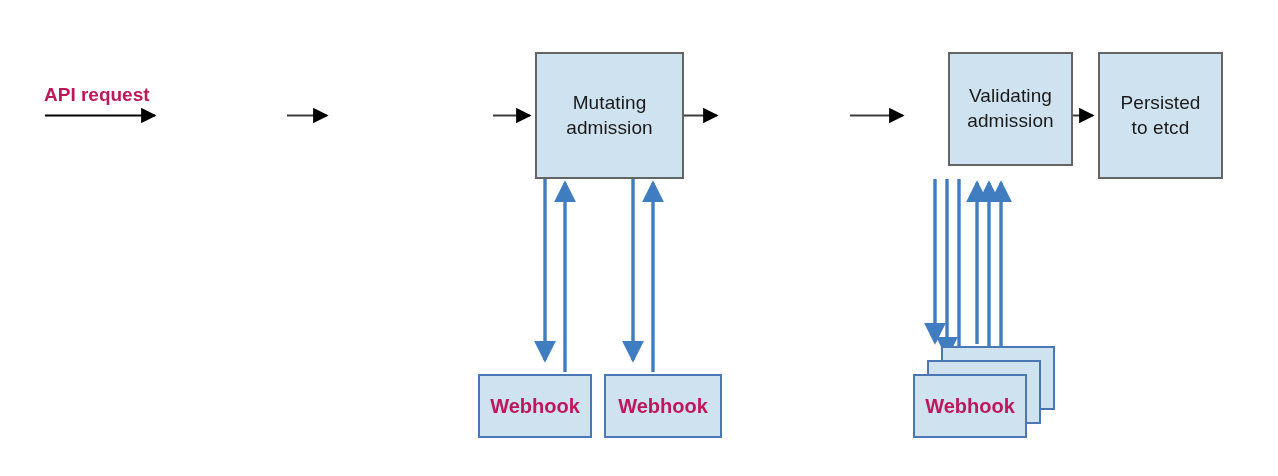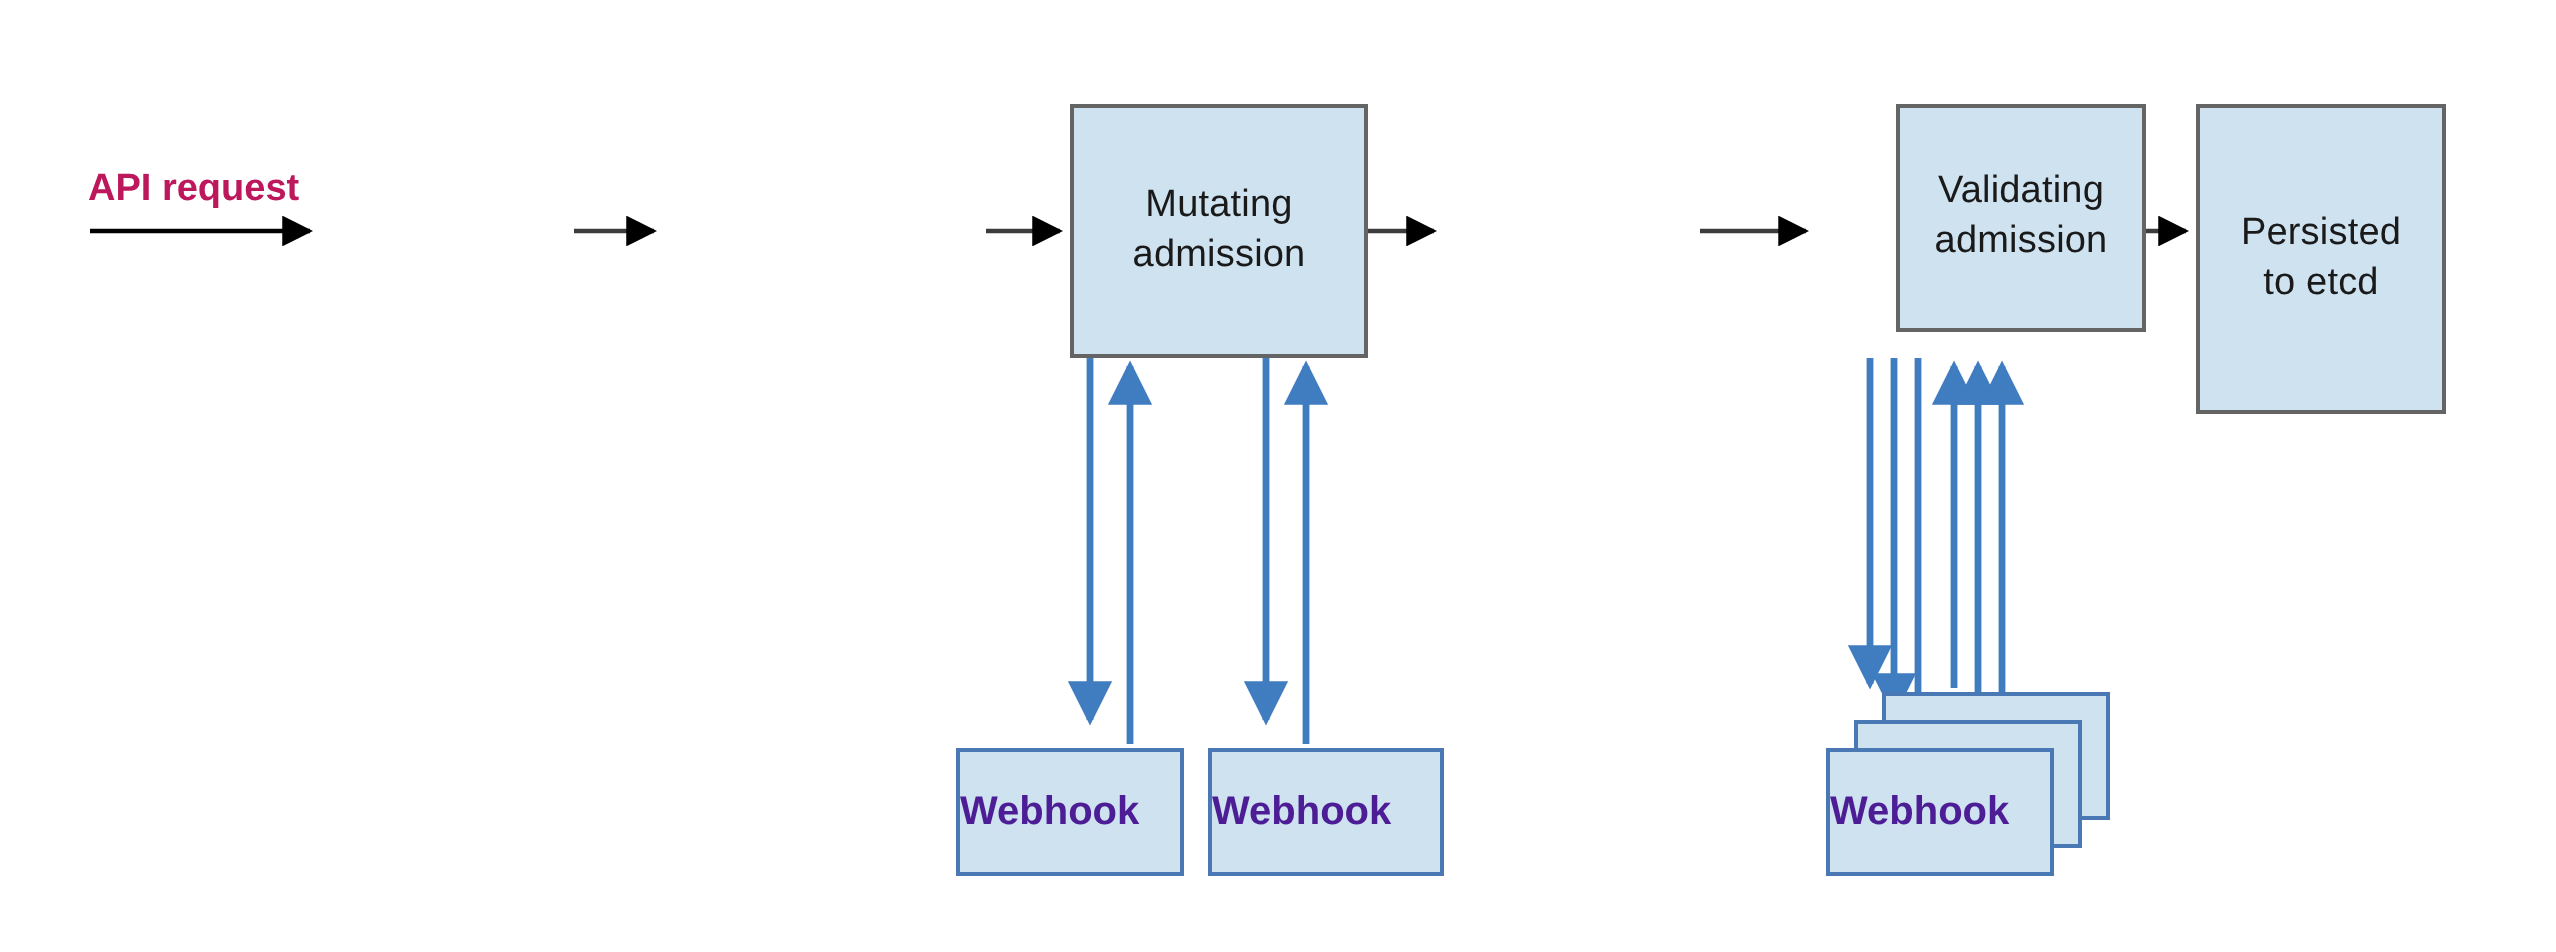--- a/index.html
+++ b/index.html
@@ -44,22 +44,23 @@
   .stage-box .label-lines {
     white-space: pre-line;
   }
   .webhook-box {
     position: absolute;
     box-sizing: border-box;
     background: #cfe2f0;
     border: 2px solid #4a78b5;
     display: flex;
     align-items: center;
+    justify-content: center;
     text-align: center;
-    color: #4c1d95;
+    color: #be185d;
     font-size: 20px;
     font-weight: bold;
     font-family: "Liberation Sans", sans-serif;
   }
   .webhook-ghost {
     position: absolute;
     box-sizing: border-box;
     background: #cfe2f0;
     border: 2px solid #4a78b5;
   }
@@ -150,21 +151,21 @@
     <span class="label-lines">Mutating
 admission</span>
   </div>
 
 
   <div class="stage-box" style="left:908px; top:52px; width:125px; height:114px;margin-left:40px;">
     <span class="label-lines">Validating
 admission</span>
   </div>
 
-  <div class="stage-box" style="left:1098px; top:52px; width:125px; height:155px;">
+  <div class="stage-box" style="left:1098px; top:52px; width:125px; height:127px;">
     <span class="label-lines">Persisted
 to etcd</span>
   </div>
 
   <div class="webhook-box" style="left:478px; top:374px; width:114px; height:64px; z-index:4;">
     <span>Webhook</span>
   </div>
 
   <div class="webhook-box" style="left:604px; top:374px; width:118px; height:64px; z-index:4;">
     <span>Webhook</span>

